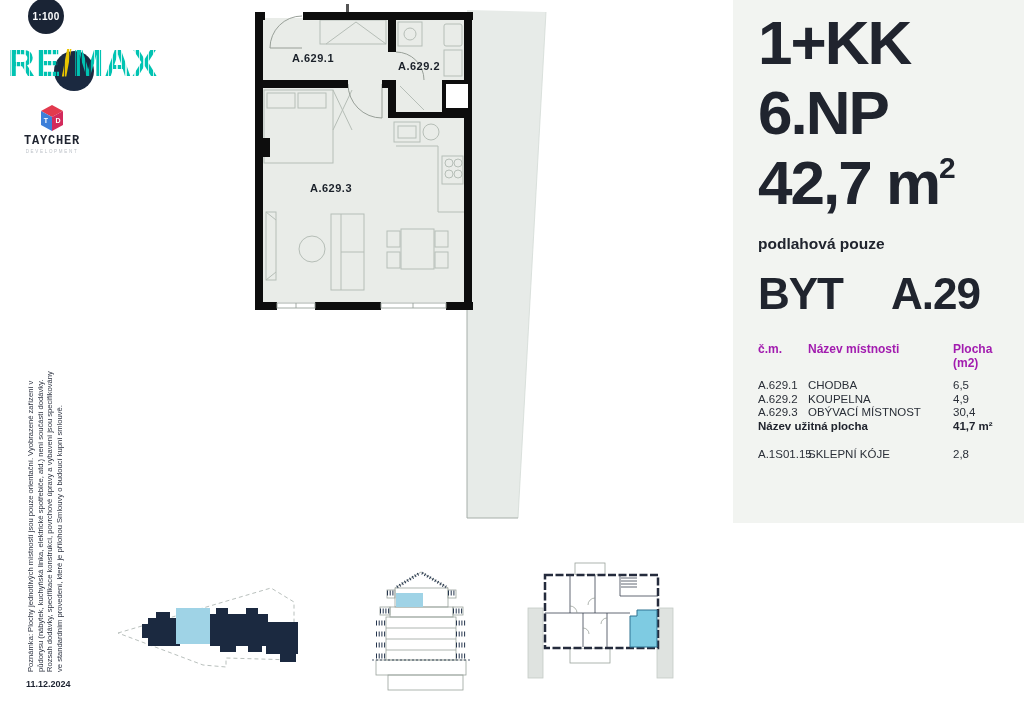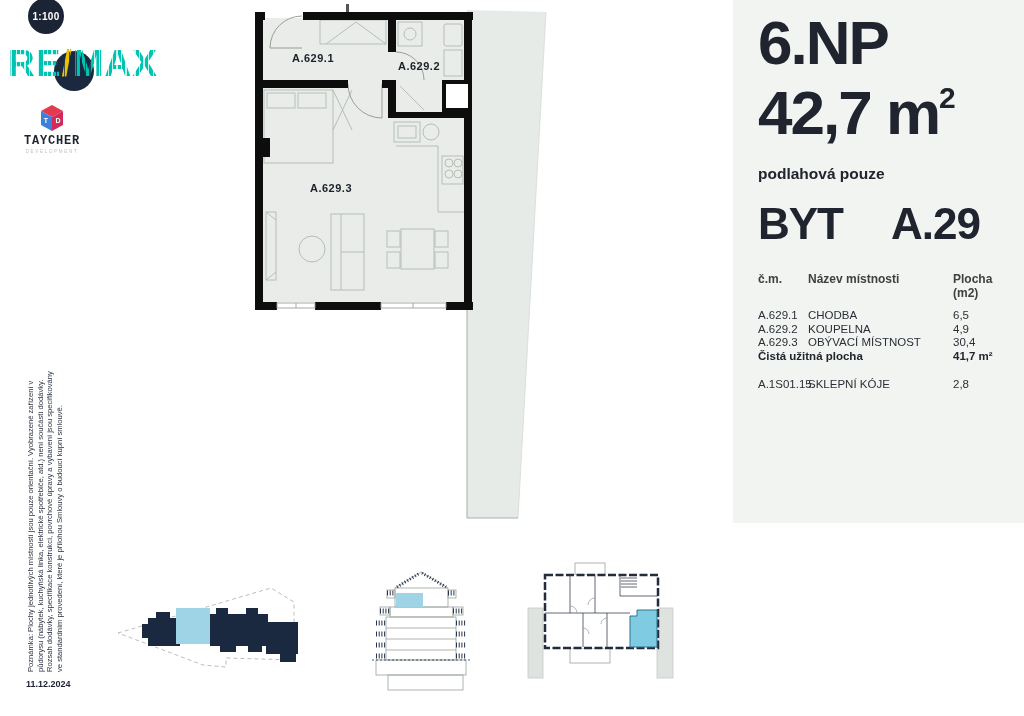--- a/index.html
+++ b/index.html
@@ -41,21 +41,21 @@
     position:absolute;left:733px;top:0;width:291px;height:523px;background:#f2f4f1;
     padding:8px 0 0 25px;box-sizing:border-box;
   }
   .big{font-size:62px;font-weight:800;line-height:70px;letter-spacing:-2px;color:#20242e;}
   .big .sup{font-size:30px;position:relative;top:-26px;letter-spacing:0;}
   .caption{font-size:15.5px;font-weight:700;margin-top:6px;color:#20242e;}
   .unitrow{display:flex;justify-content:space-between;width:222px;margin-top:16px;
     font-size:44px;font-weight:800;letter-spacing:-1px;color:#20242e;}
   .rtable{margin-top:24px;width:242px;font-size:11.5px;color:#2a2f38;}
   .trow{display:grid;grid-template-columns:50px 145px 1fr;line-height:13.5px;}
-  .thead{font-weight:700;font-size:12px;margin-bottom:9px;color:#404040;}
+  .thead{font-weight:700;font-size:12px;margin-bottom:9px;color:#a21caf;}
   .trow.total{font-weight:700;color:#20242e;}
   .trow.cellar{margin-top:15px;}
   
   .plan-svg{position:absolute;left:250px;top:0;}
   .site-svg{position:absolute;left:108px;top:560px;}
   .elev-svg{position:absolute;left:358px;top:560px;}
   .key-svg{position:absolute;left:525px;top:558px;}
 </style>
 </head>
 <body>
@@ -168,20 +168,21 @@
   </g>
 
   <g font-family="Liberation Sans, sans-serif" font-size="11" font-weight="bold" fill="#1a2029" text-anchor="middle" letter-spacing="0.5">
     <text x="313" y="62">A.629.1</text>
     <text x="419" y="70">A.629.2</text>
     <text x="331" y="192">A.629.3</text>
   </g>
 </svg>
 
 <div class="panel">
+  <div class="big">1+KK</div>
   <div class="big">6.NP</div>
   <div class="big"><span>42,7</span>&nbsp;<span>m</span><span class="sup">2</span></div>
   <div class="caption">podlahová pouze</div>
   <div class="unitrow">
     <span>BYT</span>
     <span>A.29</span>
   </div>
   <div class="rtable">
     <div class="trow thead">
       <span>č.m.</span>
@@ -197,21 +198,21 @@
       <span>A.629.2</span>
       <span>KOUPELNA</span>
       <span>4,9</span>
     </div>
     <div class="trow">
       <span>A.629.3</span>
       <span>OBÝVACÍ MÍSTNOST</span>
       <span>30,4</span>
     </div>
     <div class="trow total">
-      <span style="grid-column:1 / span 2">Čistá užitná plocha</span>
+      <span style="grid-column:1 / span 2">Název užitná plocha</span>
       <span>41,7 m²</span>
     </div>
     <div class="trow cellar">
       <span>A.1S01.15</span>
       <span>SKLEPNÍ KÓJE</span>
       <span>2,8</span>
     </div>
   </div>
 </div>
 

